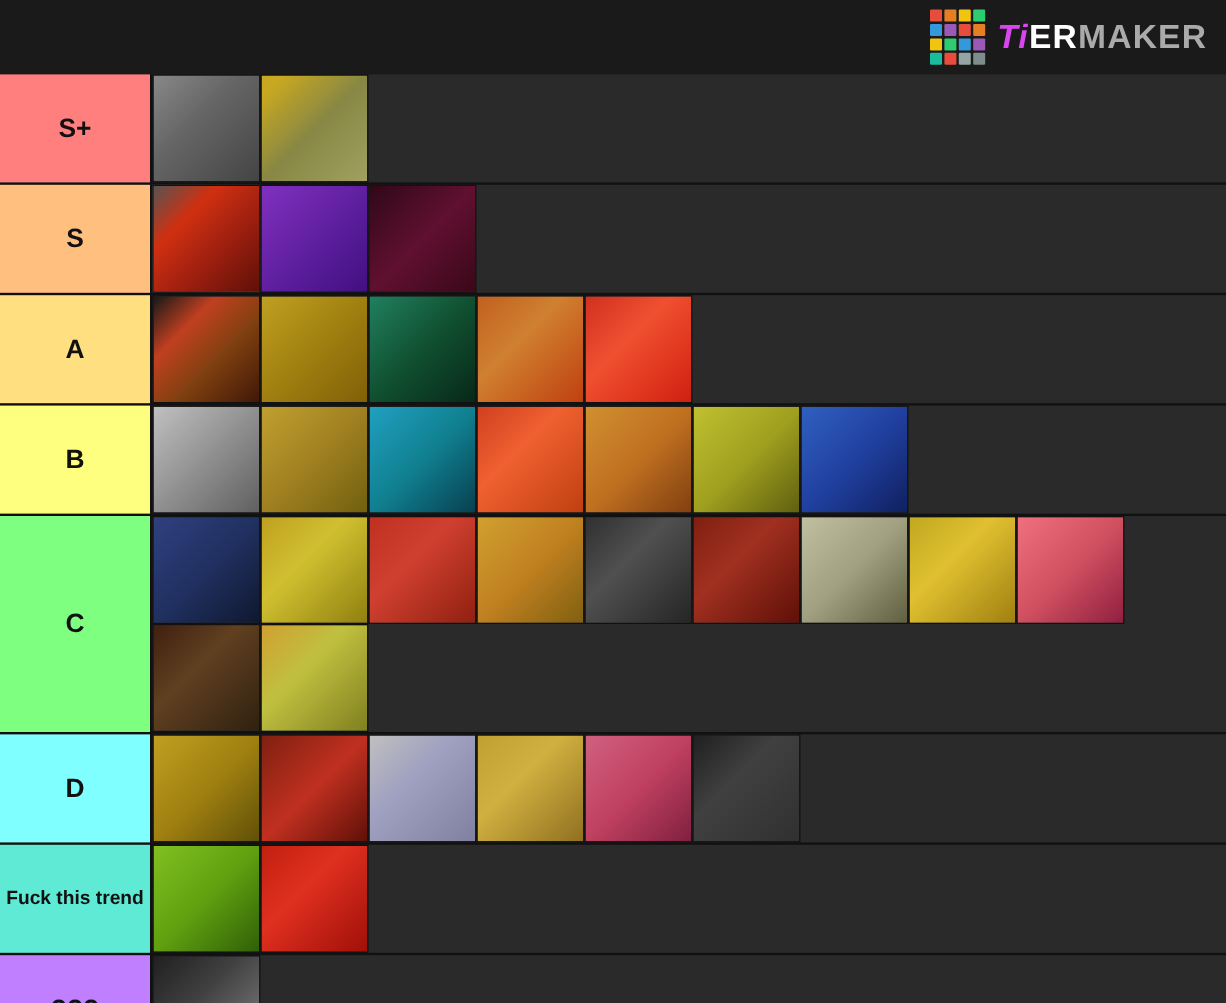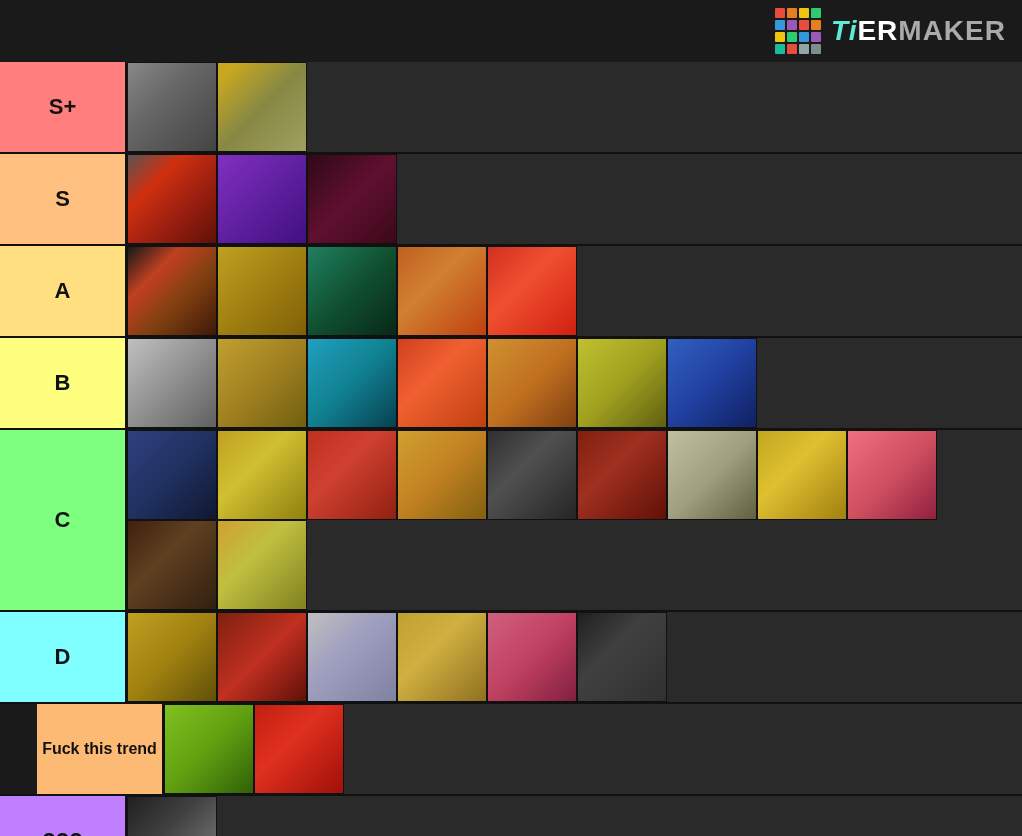--- a/index.html
+++ b/index.html
@@ -140,21 +140,21 @@
       <div class="logo-cell" style="background:#f1c40f"></div>
       <div class="logo-cell" style="background:#2ecc71"></div>
       <div class="logo-cell" style="background:#3498db"></div>
       <div class="logo-cell" style="background:#9b59b6"></div>
       <div class="logo-cell" style="background:#1abc9c"></div>
       <div class="logo-cell" style="background:#e74c3c"></div>
       <div class="logo-cell" style="background:#95a5a6"></div>
       <div class="logo-cell" style="background:#7f8c8d"></div>
     </div>
     <div class="logo-text">
-      <span style="color:#5eead4; font-style:italic;">Ti</span><span style="color:white;">ER</span><span style="color:#aaa;">MAKER</span>
+      <span style="color:#d946ef; font-style:italic;">Ti</span><span style="color:white;">ER</span><span style="color:#aaa;">MAKER</span>
     </div>
   </div>
 </div>
 
 <div id="tier-container">
     <div class="tier-row">
       <div class="tier-label splus" style="background-color: rgb(255, 127, 127);">S+</div>
       <div class="tier-items">
         <div class="tier-item">
           <div class="img-placeholder img-1" style="background: linear-gradient(135deg, rgb(136, 136, 136) 0%, rgb(102, 102, 102) 40%, rgb(68, 68, 68) 100%);"></div>
@@ -283,21 +283,21 @@
         </div>
         <div class="tier-item">
           <div class="img-placeholder img-5" style="background: linear-gradient(135deg, rgb(208, 96, 128) 0%, rgb(192, 64, 96) 50%, rgb(128, 32, 64) 100%);"></div>
         </div>
         <div class="tier-item">
           <div class="img-placeholder img-14" style="background: linear-gradient(135deg, rgb(32, 32, 32) 0%, rgb(64, 64, 64) 40%, rgb(48, 48, 48) 100%);"></div>
         </div>
       </div>
     </div>
     <div class="tier-row">
-      <div class="tier-label ftt" style="background-color: #fdba74; margin-left: 37px;">Fuck this trend</div>
+      <div class="tier-label ftt" style="background-color: #5eead4;">Fuck this trend</div>
       <div class="tier-items">
         <div class="tier-item">
           <div class="img-placeholder img-6" style="background: linear-gradient(135deg, rgb(128, 192, 32) 0%, rgb(96, 160, 16) 50%, rgb(48, 96, 8) 100%);"></div>
         </div>
         <div class="tier-item">
           <div class="img-placeholder img-4" style="background: linear-gradient(135deg, rgb(192, 32, 16) 0%, rgb(224, 48, 32) 40%, rgb(160, 16, 8) 100%);"></div>
         </div>
       </div>
     </div>
     <div class="tier-row">

